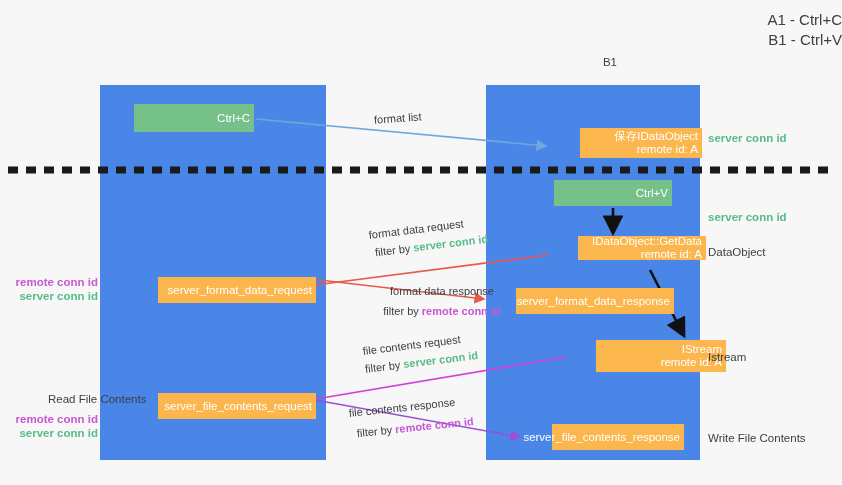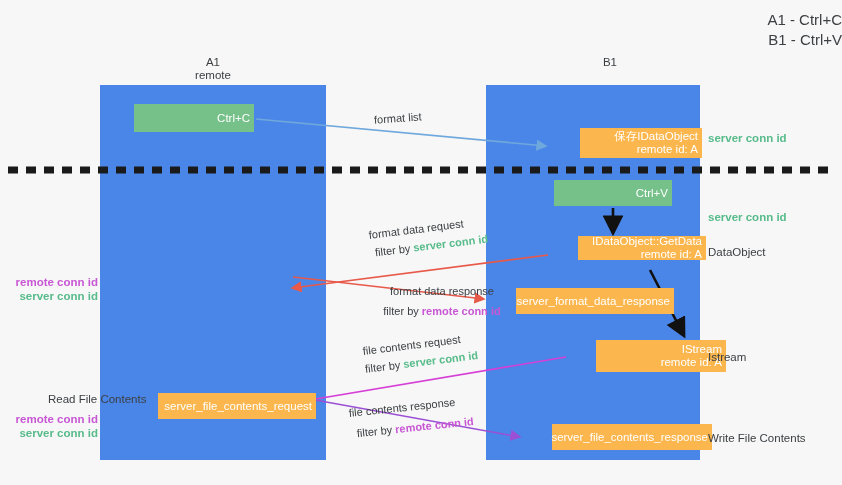--- a/index.html
+++ b/index.html
@@ -68,21 +68,21 @@
 
   
   .b-ctrlc   { left: 134px; top: 104px; width: 120px; height: 28px; }
   .b-save    { left: 552px; top: 128px; width: 122px; height: 30px; }
   .b-ctrlv   { left: 554px; top: 180px; width: 118px; height: 26px; }
   .b-getdata { left: 550px; top: 236px; width: 128px; height: 24px; }
   .b-sfdreq  { left: 130px; top: 277px; width: 158px; height: 26px; }
   .b-sfdres  { left: 488px; top: 288px; width: 158px; height: 26px; }
   .b-istream { left: 568px; top: 340px; width: 130px; height: 32px; }
   .b-sfcreq  { left: 130px; top: 393px; width: 158px; height: 26px; }
-  .b-sfcres  { left: 524px; top: 424px; width: 160px; height: 26px; }
+  .b-sfcres  { left: 524px; top: 424px; width: 132px; height: 26px; }
 
   
   .side-label {
     position: absolute;
     font-size: 11.5px;
     line-height: 14px;
     color: #3c4043;
     white-space: nowrap;
   }
   .green-txt  { color: #57bb8a; font-weight: bold; }
@@ -140,24 +140,20 @@
 </head>
 <body>
 
 <div id="stage">
 
   <div class="title">
     <div>A1 - Ctrl+C</div>
     <div>B1 - Ctrl+V</div>
   </div>
 
-  <div class="lane-head lane-head-a">
-    <div>A1</div>
-    <div>remote</div>
-  </div>
   <div class="lane-head lane-head-b">
     <div>B1</div>
   </div>
 
   <div class="lane lane-a"></div>
   <div class="lane lane-b"></div>
 
   <svg class="overlay" viewBox="0 0 842 485">
     <defs>
       <marker id="ah-blue" markerWidth="7" markerHeight="7" refX="6" refY="3.5" orient="auto">
@@ -205,20 +201,23 @@
 
   <div class="box green b-ctrlv">
     <span>Ctrl+V</span>
   </div>
 
   <div class="box orange b-getdata">
     <span>IDataObject::GetData</span>
     <span class="l2">remote id: A</span>
   </div>
 
+  <div class="box orange b-sfdreq">
+    <span>server_format_data_request</span>
+  </div>
 
   <div class="box orange b-sfdres">
     <span>server_format_data_response</span>
   </div>
 
   <div class="box orange b-istream">
     <span>IStream</span>
     <span class="l2">remote id: A</span>
   </div>
 

